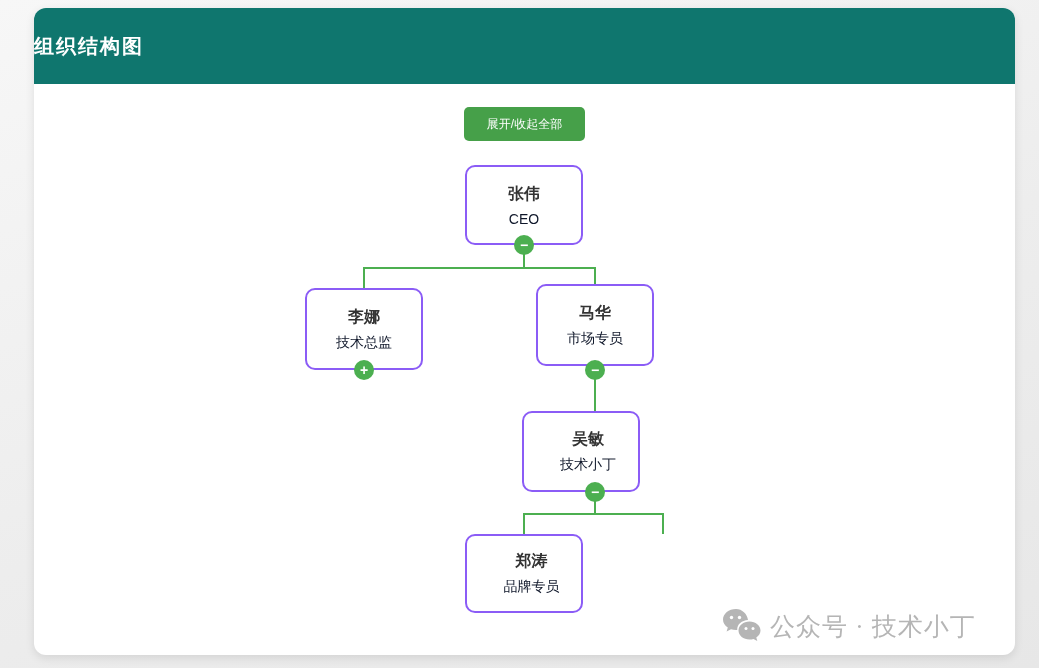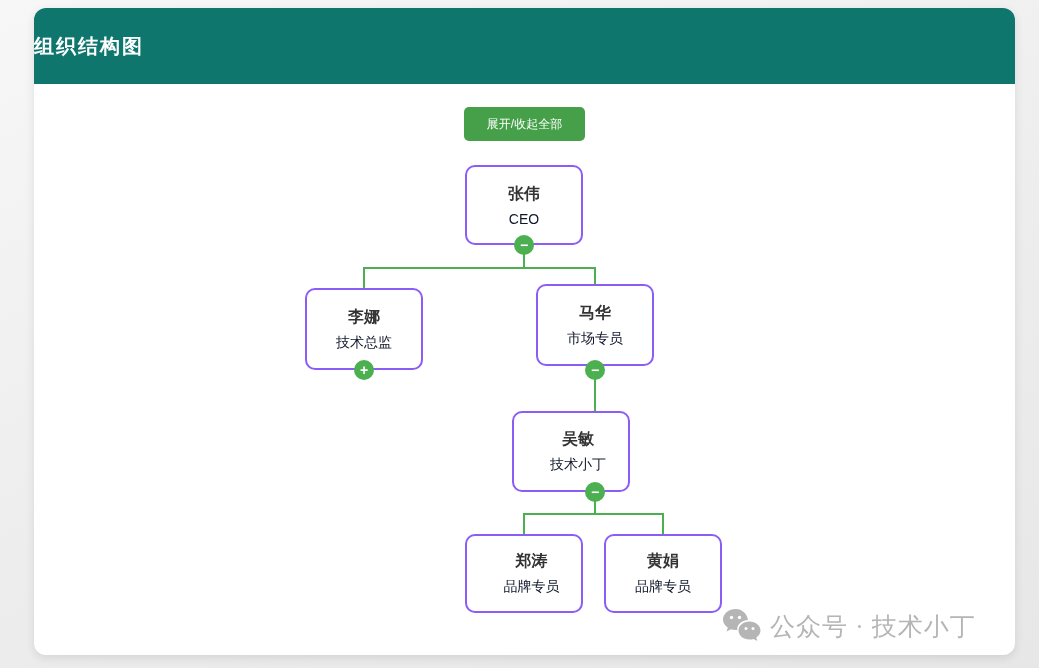--- a/index.html
+++ b/index.html
@@ -53,21 +53,21 @@
     align-items: center; justify-content: center;
     gap: 6px;
     z-index: 2;
   }
   .node-name { font-size: 16px; font-weight: bold; color: #333333; }
   .node-title { font-size: 14px; color: #0f172a; }
 
   .node-ceo       { left: 431px; top: 157px; width: 118px; height: 80px; }
   .node-lina      { left: 271px; top: 280px; width: 118px; height: 82px; }
   .node-mahua     { left: 502px; top: 276px; width: 118px; height: 82px; }
-  .node-wumin     { left: 478px; top: 403px; width: 118px; height: 81px; padding-left: 14px; }
+  .node-wumin     { left: 488px; top: 403px; width: 118px; height: 81px; padding-left: 14px; }
   .node-zhengtao  { left: 431px; top: 526px; width: 118px; height: 79px; padding-left: 15px; }
   .node-huangjuan { left: 570px; top: 526px; width: 118px; height: 79px; }
 
   
   .toggle {
     position: absolute;
     width: 20px; height: 20px;
     background: #4caf50;
     border-radius: 50%;
     color: #ffffff; font-size: 14px; font-weight: bold;
@@ -135,24 +135,20 @@
     <span class="node-title">市场专员</span>
   </div>
   <div class="node node-wumin">
     <span class="node-name">吴敏</span>
     <span class="node-title">技术小丁</span>
   </div>
   <div class="node node-zhengtao">
     <span class="node-name">郑涛</span>
     <span class="node-title">品牌专员</span>
   </div>
-  <div class="node node-huangjuan">
-    <span class="node-name">黄娟</span>
-    <span class="node-title">品牌专员</span>
-  </div>
 
   <div class="toggle toggle-ceo">−</div>
   <div class="toggle toggle-lina">+</div>
   <div class="toggle toggle-mahua">−</div>
   <div class="toggle toggle-wumin">−</div>
 
   <div class="watermark">
     <svg class="wechat-icon" viewBox="0 0 40 36" xmlns="http://www.w3.org/2000/svg">
       <g fill="#b5b5b5">
         <path d="M14 1 C6.8 1 1 5.7 1 11.5 c0 3.3 1.9 6.2 4.8 8.1 l-1.2 3.9 4.4-2.3 c1.5 0.5 3.2 0.8 5 0.8 0.4 0 0.8 0 1.2-0.05 C15.1 16.4 19.8 12.4 26 12.1 25.2 5.9 20.1 1 14 1 Z"></path>

